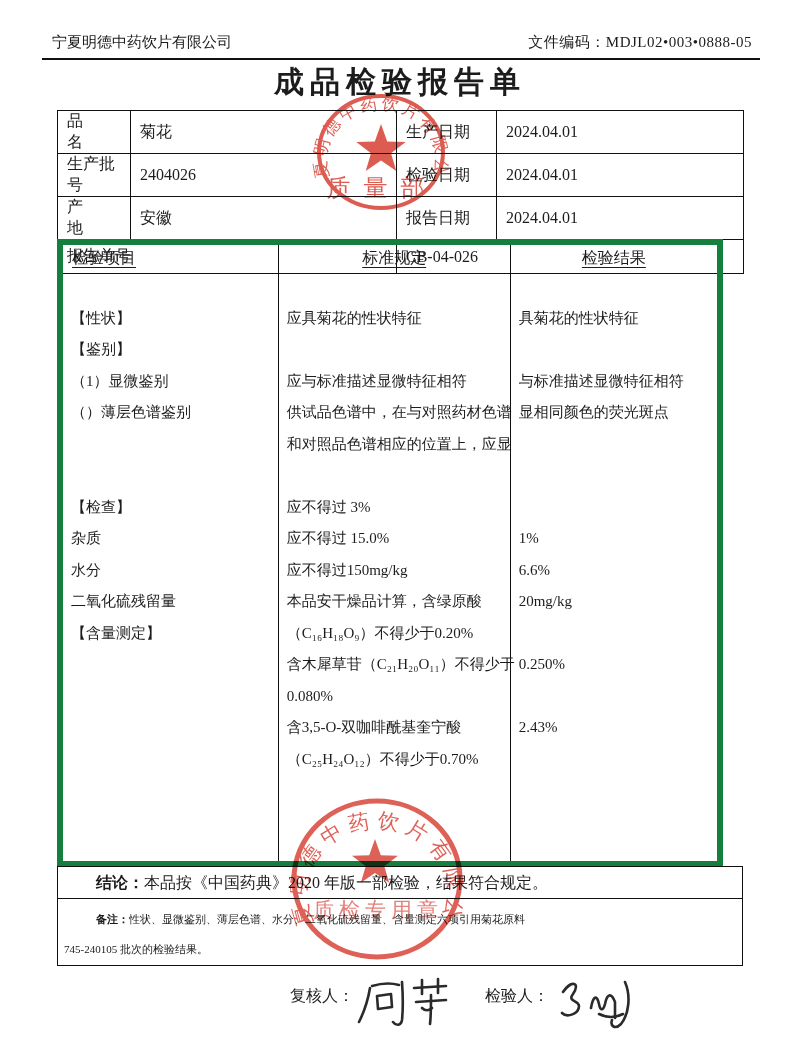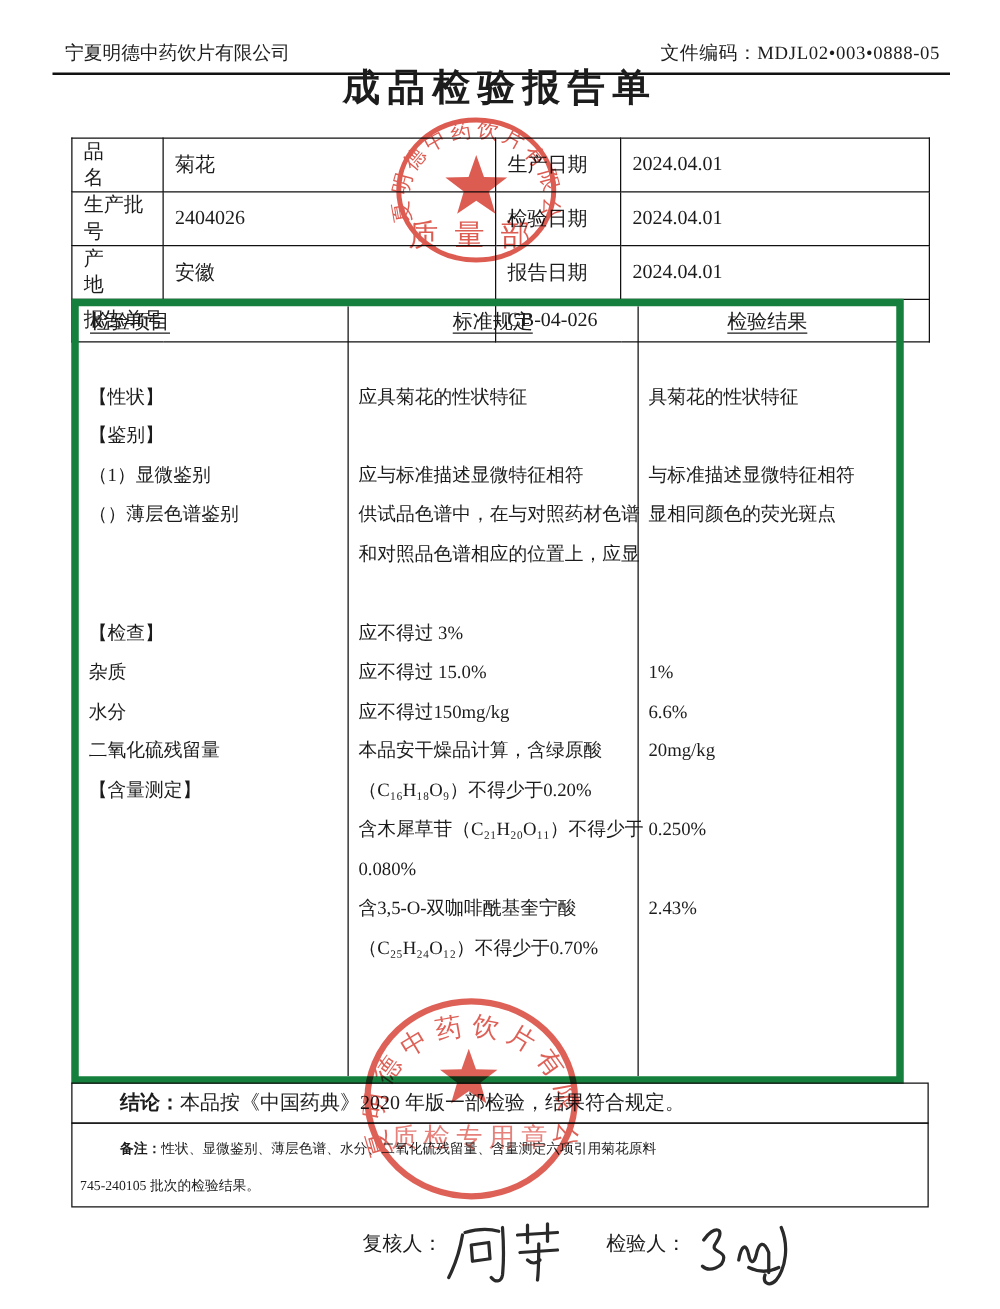--- a/index.html
+++ b/index.html
@@ -7,21 +7,21 @@
   body { font-family:"Liberation Serif","DejaVu Serif",serif; color:#1c1c1c; }
   .page { position:relative; width:800px; height:1047px; background:#fff; overflow:hidden; }
 
   
   .doc-header { position:absolute; left:42px; top:28px; width:718px; height:32px;
     border-bottom:2px solid #111; display:flex; justify-content:space-between; align-items:flex-end;
     padding:0 8px 6px 10px; font-size:15px; }
   .file-code { letter-spacing:0.5px; }
 
   
-  .doc-title { position:absolute; left:0; top:50px; width:100%; text-align:center;
+  .doc-title { position:absolute; left:0; top:62px; width:100%; text-align:center;
     font-size:30px; font-weight:bold; letter-spacing:6px; }
 
   
   table.info { position:absolute; left:57px; top:110px; width:686px; border-collapse:collapse; table-layout:fixed; }
   table.info td { border:1px solid #111; font-size:16px; padding:0 0 0 9px; vertical-align:middle; }
   table.info tr.r1 td { height:33px; }
   table.info tr.r2 td, table.info tr.r3 td { height:31px; }
   table.info tr.r4 td { height:34px; }
   .lat { font-family:"Liberation Serif","DejaVu Serif",serif; }
 

